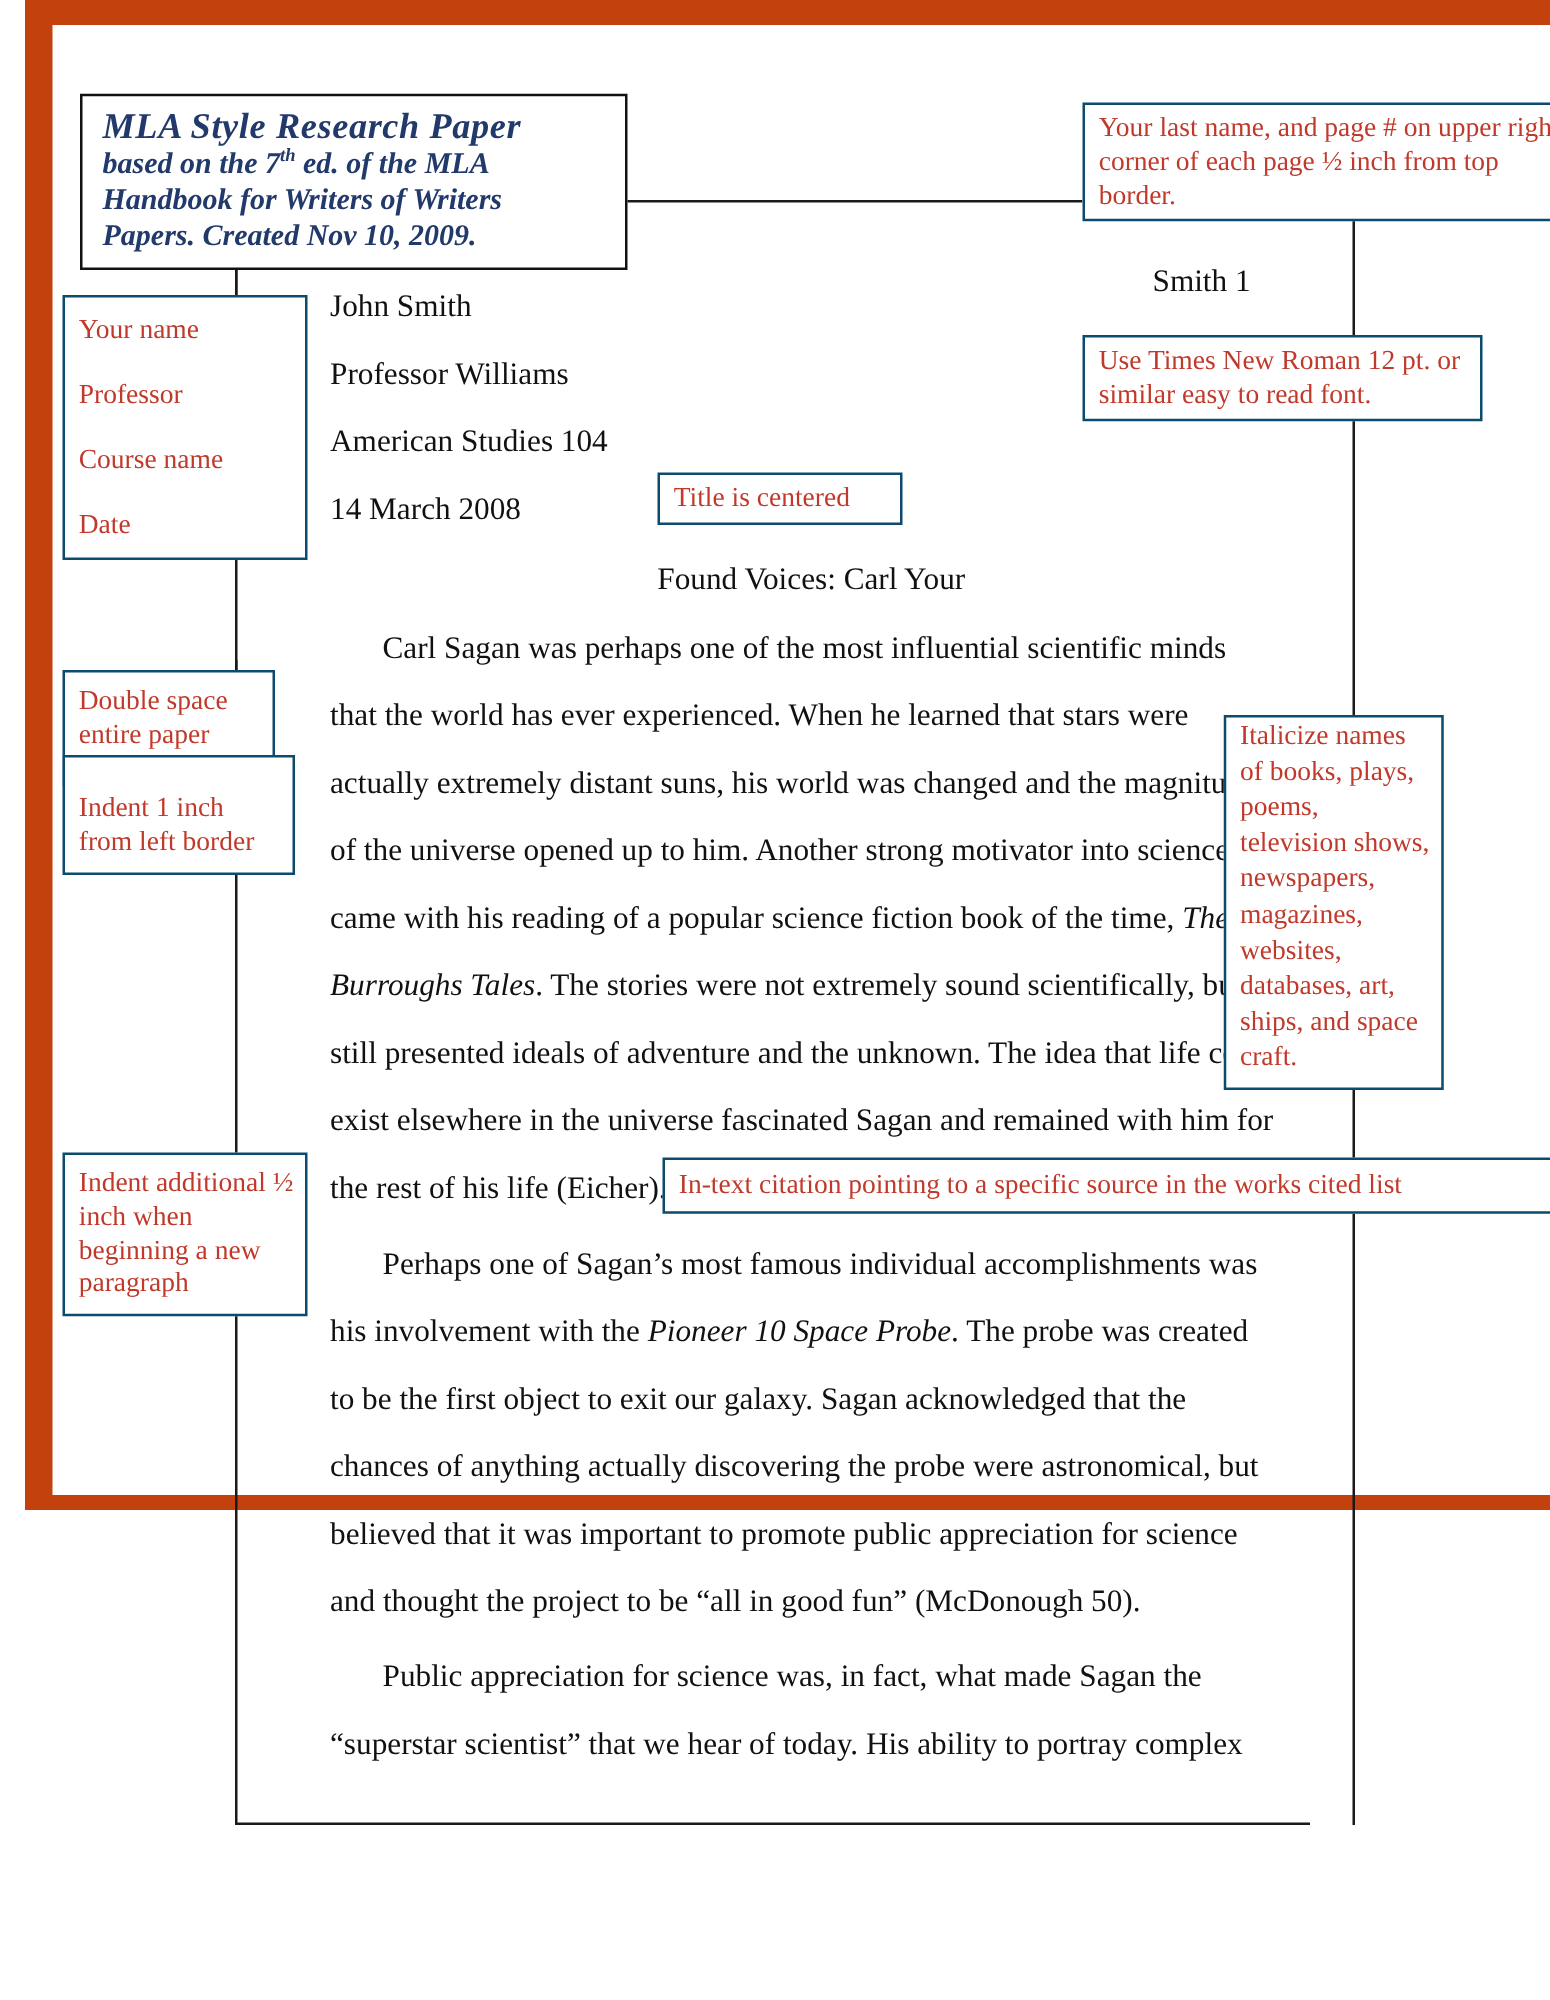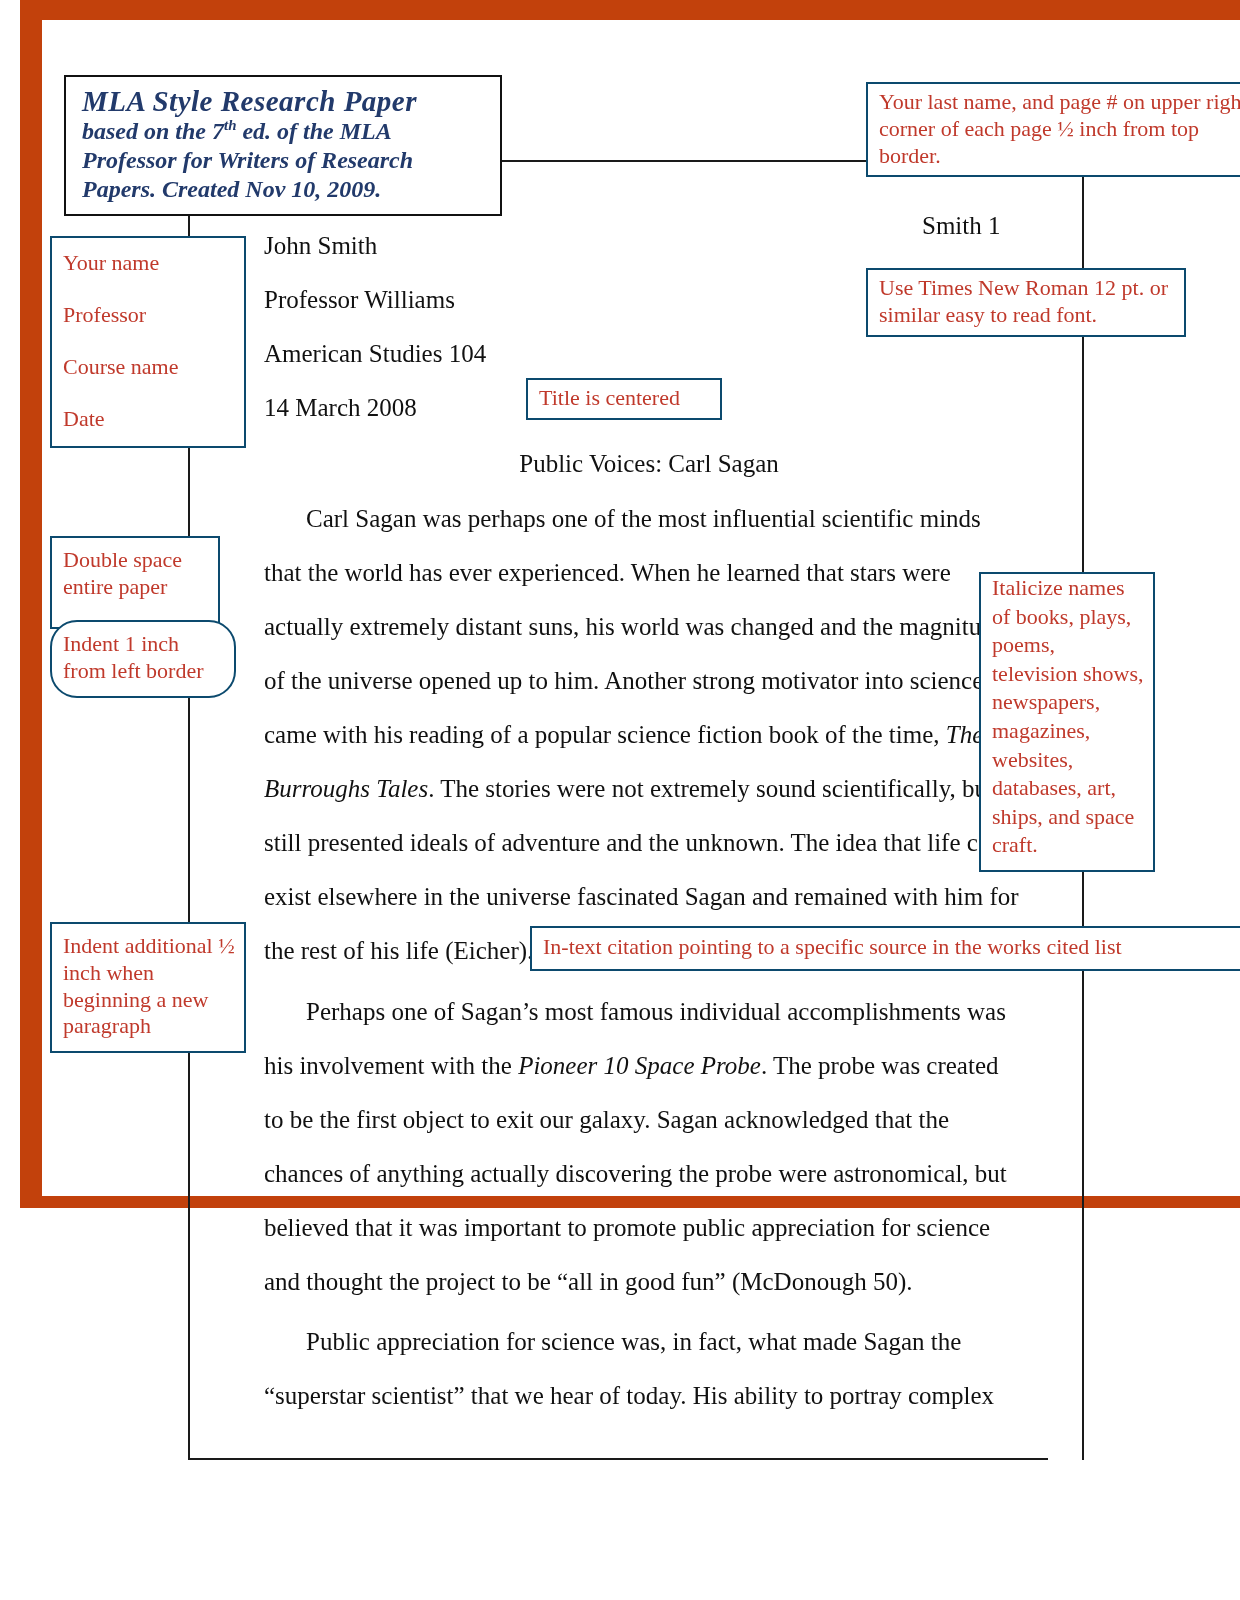--- a/index.html
+++ b/index.html
@@ -135,53 +135,53 @@
     <div class="rule v" style="left:1040px; top:140px; height:1300px;"></div>
 
     <div class="rule v" style="left:146px; top:188px; height:48px;"></div>
     <div class="rule v" style="left:146px; top:508px; height:30px;"></div>
 
     <div class="rule h" style="left:1040px; top:266px; width:28px;"></div>
 
     <div id="title-box">
       <div class="main">MLA Style Research Paper</div>
       <div class="sub"><span>based on the 7</span><sup>th</sup><span> ed. of the MLA</span></div>
-      <div class="sub">Professor for Writers of Research</div>
+      <div class="sub">Handbook for Writers of Writers</div>
       <div class="sub">Papers. Created Nov 10, 2009.</div>
     </div>
 
     <div class="paper-text hdr-line" style="top:212px;">John Smith</div>
     <div class="paper-text hdr-line" style="top:266px;">Professor Williams</div>
     <div class="paper-text hdr-line" style="top:320px;">American Studies 104</div>
     <div class="paper-text hdr-line" style="top:374px;">14 March 2008</div>
 
     <div id="page-number">Smith 1</div>
 
-    <div id="paper-title">Public Voices: Carl Sagan</div>
+    <div id="paper-title">Found Voices: Carl Your</div>
 
     <div class="body-para" style="top:472px;"><span class="ind"></span>Carl Sagan was perhaps one of the most influential scientific minds that the world has ever experienced. When he learned that stars were actually extremely distant suns, his world was changed and the magnitude of the universe opened up to him. Another strong motivator into science came with his reading of a popular science fiction book of the time, <i>The Burroughs Tales</i>. The stories were not extremely sound scientifically, but still presented ideals of adventure and the unknown. The idea that life could exist elsewhere in the universe fascinated Sagan and remained with him for the rest of his life (Eicher).</div>
     <div class="body-para" style="top:965px;"><span class="ind"></span>Perhaps one of Sagan’s most famous individual accomplishments was his involvement with the <i>Pioneer 10 Space Probe</i>. The probe was created to be the first object to exit our galaxy. Sagan acknowledged that the chances of anything actually discovering the probe were astronomical, but believed that it was important to promote public appreciation for science and thought the project to be “all in good fun” (McDonough 50).</div>
     <div class="body-para" style="top:1295px;"><span class="ind"></span>Public appreciation for science was, in fact, what made Sagan the “superstar scientist” that we hear of today. His ability to portray complex</div>
 
     <div class="annot" style="left:824px; top:62px; width:394px;">Your last name, and page # on upper right corner of each page ½ inch from top border.</div>
 
     <div class="annot" style="left:824px; top:248px; width:320px;">Use Times New Roman 12 pt. or similar easy to read font.</div>
 
     <div class="annot" style="left:484px; top:358px; width:196px;">Title is centered</div>
 
     <div class="annot tight" style="left:8px; top:216px; width:196px; padding-top:12px; padding-bottom:14px;">
       <div style="margin-bottom:26px;">Your name</div>
       <div style="margin-bottom:26px;">Professor</div>
       <div style="margin-bottom:26px;">Course name</div>
       <div>Date</div>
     </div>
 
     <div class="annot" style="left:8px; top:516px; width:170px; padding-top:9px; padding-bottom:26px;">Double space entire paper</div>
 
-    <div class="annot" style="left:8px; top:600px; width:186px; padding-top:9px; padding-bottom:11px;border-radius:27px;">Indent 1 inch from left border</div>
+    <div class="annot" style="left:8px; top:584px; width:186px; padding-top:27px; padding-bottom:11px;">Indent 1 inch from left border</div>
 
     <div class="annot" style="left:8px; top:902px; width:196px; padding-top:9px; padding-bottom:11px;">Indent additional ½ inch when beginning a new paragraph</div>
 
     <div class="annot" style="left:937px; top:552px; width:176px; padding-top:0; padding-bottom:10px; line-height:1.3;">Italicize names of books, plays, poems, television shows, newspapers, magazines, websites, databases, art, ships, and space craft.</div>
 
     <div class="annot" style="left:488px; top:906px; width:730px; padding-top:6px; padding-bottom:8px;">In-text citation pointing to a specific source in the works cited list</div>
 
 
   </div>
 </div>

